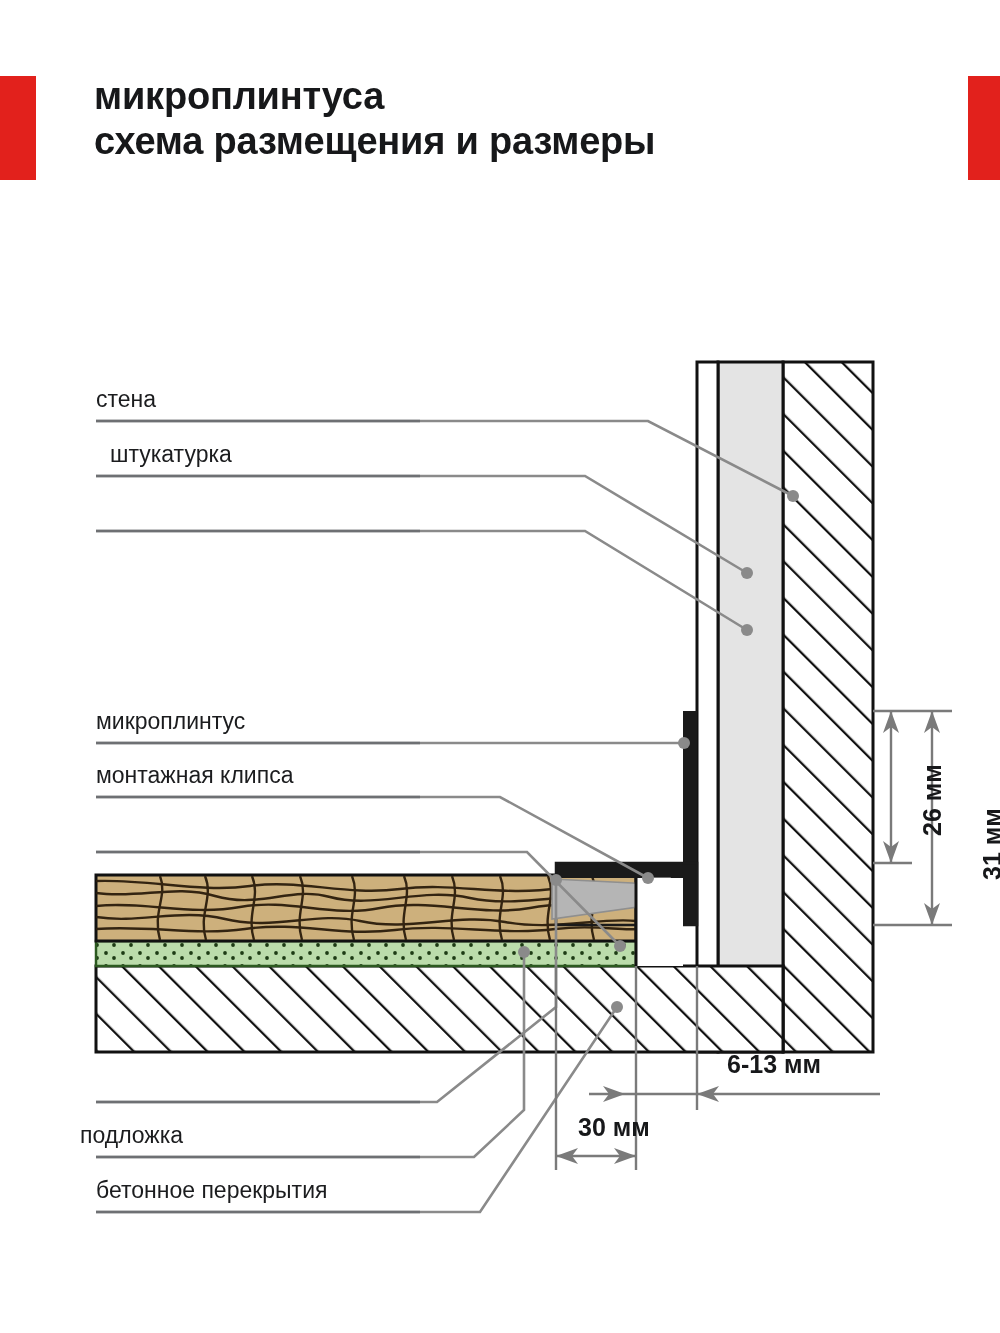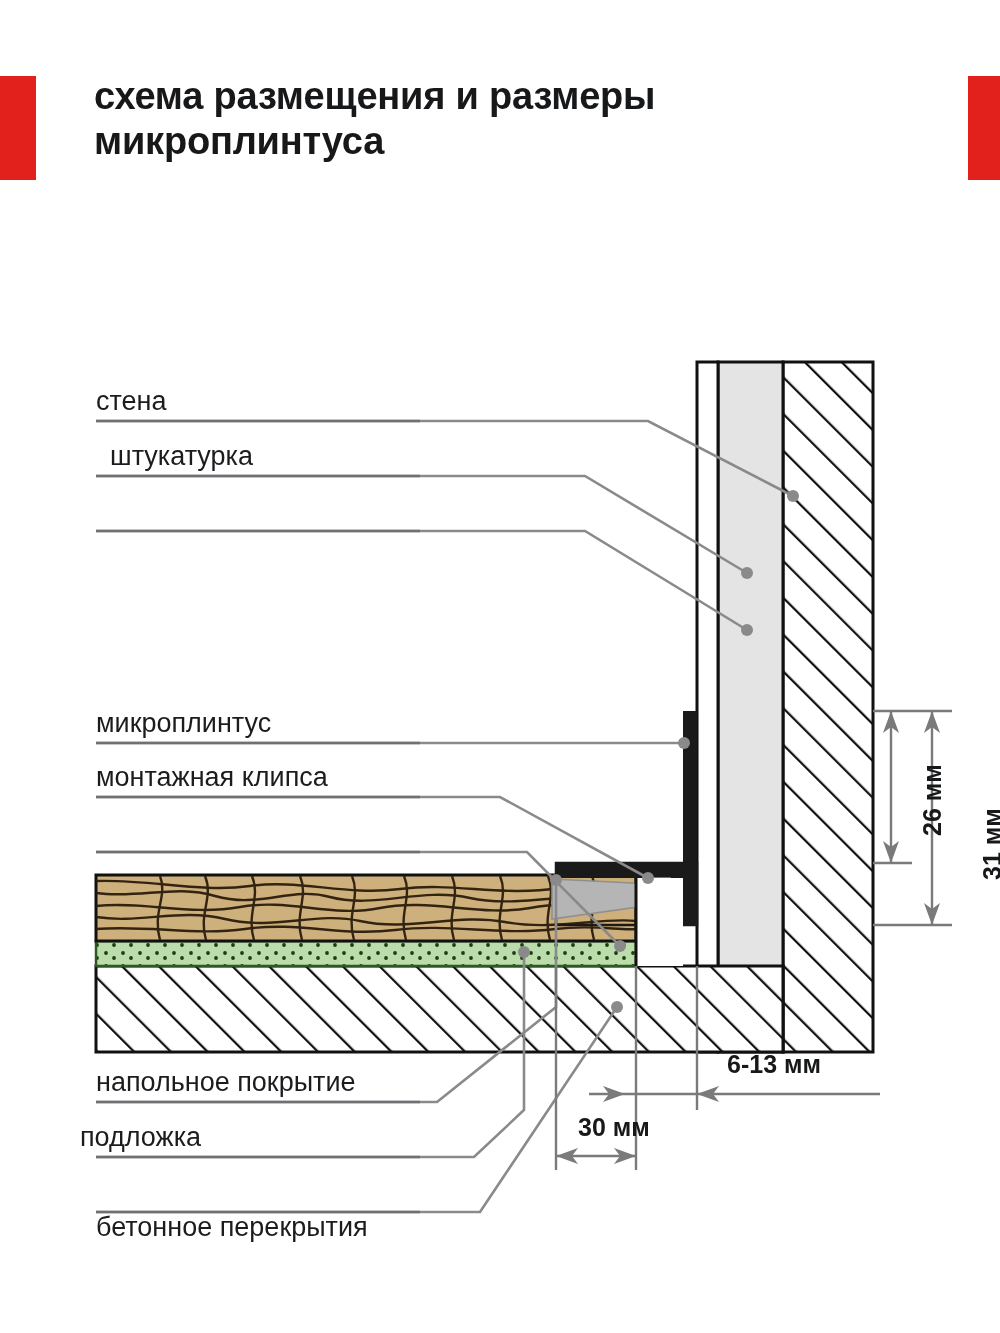--- a/index.html
+++ b/index.html
@@ -8,39 +8,39 @@
 
   
   .bar{position:absolute;background:#e2211c;}
   #bar-left{left:0;top:76px;width:36px;height:104px;}
   #bar-right{left:968px;top:76px;width:32px;height:104px;}
   #title{position:absolute;left:94px;top:74px;width:840px;
          font-size:38px;font-weight:bold;line-height:1.18;color:#17181a;
          letter-spacing:-0.2px;}
 
   
-  .lbl{position:absolute;font-size:27px;color:#1b1c1e;white-space:nowrap;}
+  .lbl{position:absolute;font-size:23px;color:#1b1c1e;white-space:nowrap;}
 
   
   .dim{position:absolute;font-size:25px;font-weight:bold;color:#17181a;white-space:nowrap;}
   .dim.rot{transform-origin:0 0;transform:rotate(-90deg);}
 
   svg{position:absolute;left:0;top:0;}
 </style>
 </head>
 <body>
 
 <div id="stage">
 
   <div id="bar-left" class="bar"></div>
   <div id="bar-right" class="bar"></div>
 
   <div id="title">
+    <div>микроплинтуса</div>
     <div>схема размещения и размеры</div>
-    <div>микроплинтуса</div>
   </div>
 
   <svg width="1000" height="1333" viewBox="0 0 1000 1333">
     <defs>
 
       <pattern id="hatchWall" width="26" height="26" patternUnits="userSpaceOnUse" patternTransform="rotate(-45)">
         <rect width="26" height="26" fill="#ffffff"></rect>
         <line x1="0" y1="0" x2="0" y2="26" stroke="#111111" stroke-width="4.5"></line>
       </pattern>
       <pattern id="hatchSlab" width="26" height="26" patternUnits="userSpaceOnUse" patternTransform="rotate(-45)">
@@ -187,22 +187,21 @@
 
       <path d="M625 1094 L603 1086 L609 1094 L603 1102 Z"></path>
       <path d="M697 1094 L719 1086 L713 1094 L719 1102 Z"></path>
     </g>
   </svg>
 
   <div class="lbl" style="left:96px;top:386px;">стена</div>
   <div class="lbl" style="left:110px;top:441px;">штукатурка</div>
   <div class="lbl" style="left:96px;top:708px;">микроплинтус</div>
   <div class="lbl" style="left:96px;top:762px;text-align:right;">монтажная клипса</div>
-  <div class="lbl" style="left:96px;top:1067px;">напольное покрытие</div>
   <div class="lbl" style="left:80px;top:1122px;">подложка</div>
-  <div class="lbl" style="left:96px;top:1177px;margin-top:35px;">бетонное перекрытия</div>
+  <div class="lbl" style="left:96px;top:1177px;">бетонное перекрытия</div>
 
   <div class="dim rot" style="left:918px;top:836px;">26 мм</div>
   <div class="dim rot" style="left:978px;top:880px;">31 мм</div>
   <div class="dim" style="left:727px;top:1050px;">6-13 мм</div>
   <div class="dim" style="left:578px;top:1113px;">30 мм</div>
 
 </div>
 
 </body></html>

